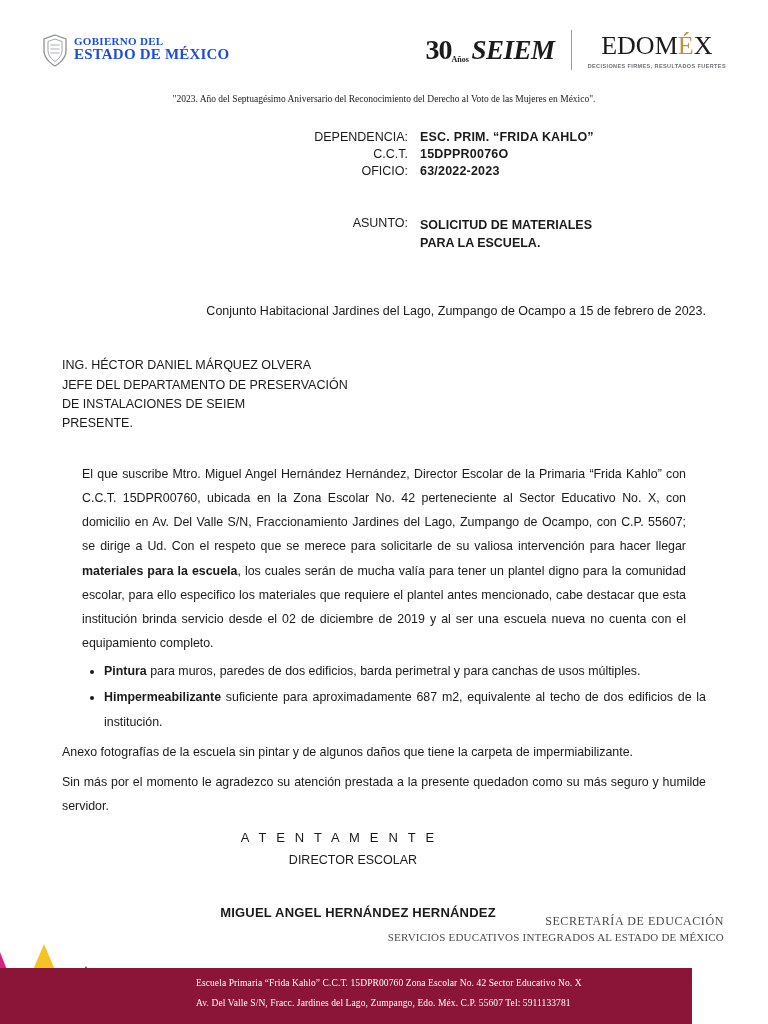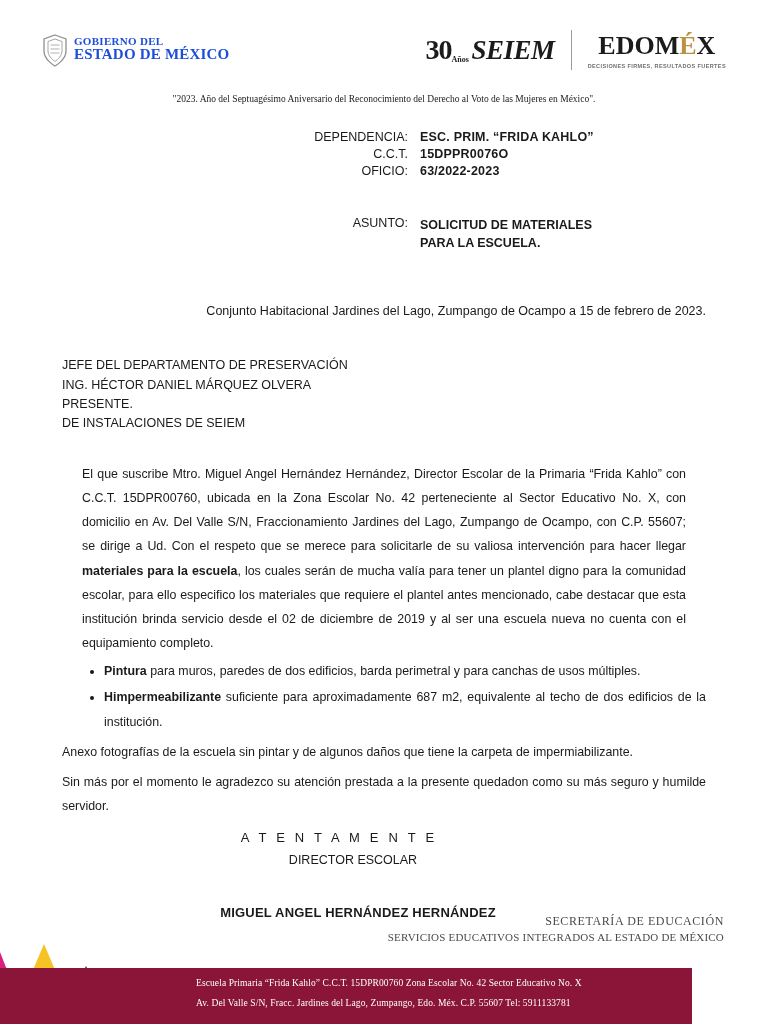--- a/index.html
+++ b/index.html
@@ -96,21 +96,21 @@
     height: 40px;
     background: #9a9a9a;
     margin: 0 4px;
   }
   .edomex-block {
     text-align: center;
   }
   .edomex-word {
     font-family: "Liberation Serif", serif;
     font-size: 26px;
-    font-weight: bold;
+    font-weight: normal;
     letter-spacing: 0px;
     color: #1b1b1b;
   }
   .edomex-word .accent {
     color: #b99243;
   }
   .edomex-sub {
     font-size: 5.5px;
     letter-spacing: 0.4px;
     color: #6d6e71;
@@ -345,24 +345,24 @@
   <div class="asunto-label">ASUNTO:</div>
   <div class="asunto-value">
     <div>SOLICITUD DE MATERIALES</div>
     <div>PARA LA ESCUELA.</div>
   </div>
 </div>
 
 <div class="fecha">Conjunto Habitacional Jardines del Lago, Zumpango de Ocampo a 15 de febrero de 2023.</div>
 
 <div class="destinatario">
+  <div>ING. HÉCTOR DANIEL MÁRQUEZ OLVERA</div>
   <div>JEFE DEL DEPARTAMENTO DE PRESERVACIÓN</div>
-  <div>ING. HÉCTOR DANIEL MÁRQUEZ OLVERA</div>
+  <div>DE INSTALACIONES DE SEIEM</div>
   <div>PRESENTE.</div>
-  <div>DE INSTALACIONES DE SEIEM</div>
 </div>
 
 <div class="body-text">
   <span>El que suscribe Mtro. Miguel Angel Hernández Hernández, Director Escolar de la Primaria “Frida Kahlo” con C.C.T. 15DPR00760, ubicada en la Zona Escolar No. 42 perteneciente al Sector Educativo No. X, con domicilio en Av. Del Valle S/N, Fraccionamiento Jardines del Lago, Zumpango de Ocampo, con C.P. 55607; se dirige a Ud. Con el respeto que se merece para solicitarle de su valiosa intervención para hacer llegar </span><b>materiales para la escuela</b><span>, los cuales serán de mucha valía para tener un plantel digno para la comunidad escolar, para ello especifico los materiales que requiere el plantel antes mencionado, cabe destacar que esta institución brinda servicio desde el 02 de diciembre de 2019 y al ser una escuela nueva no cuenta con el equipamiento completo.</span>
 </div>
 
 <ul class="bullets">
   <li><b>Pintura</b><span> para muros, paredes de dos edificios, barda perimetral y para canchas de usos múltiples.</span></li>
   <li><b>Himpermeabilizante</b><span> suficiente para aproximadamente 687 m2, equivalente al techo de dos edificios de la institución.</span></li>
 </ul>

